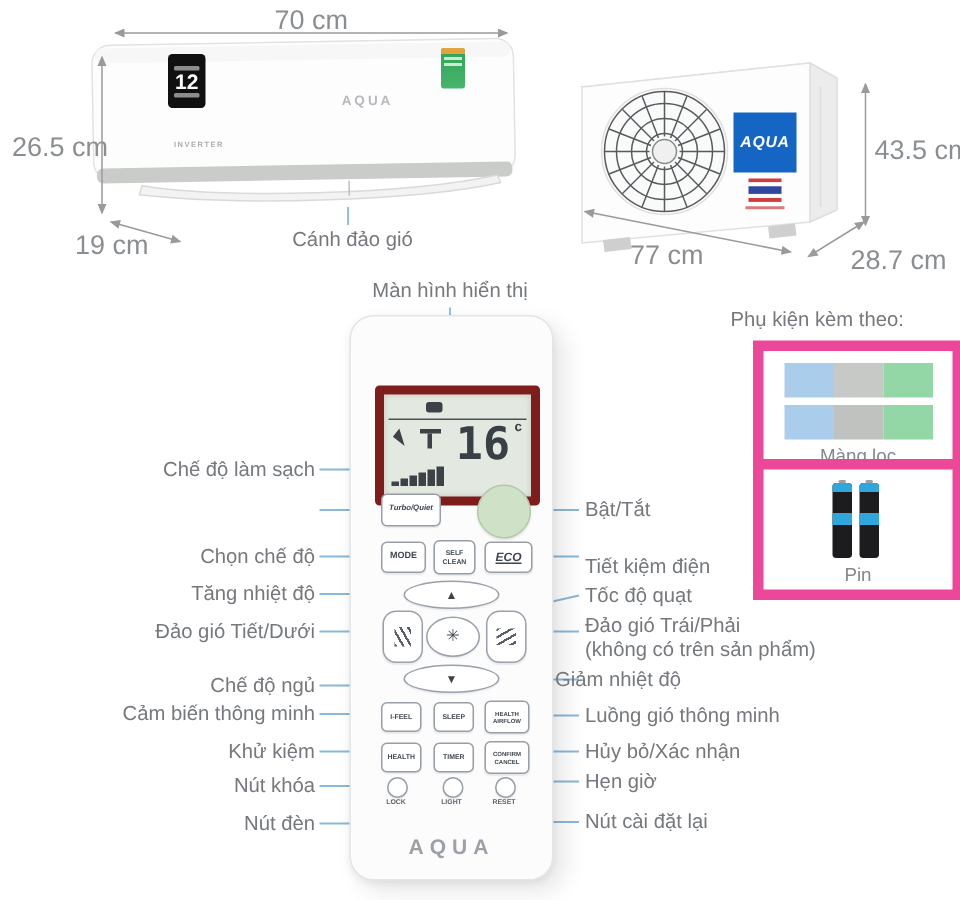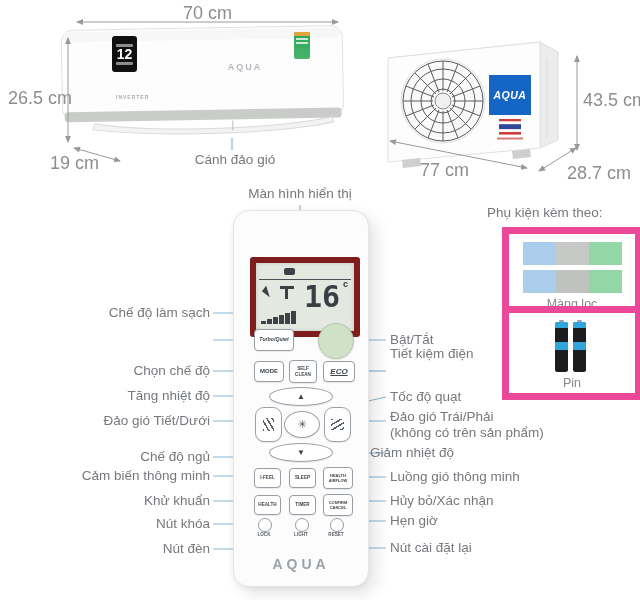--- a/index.html
+++ b/index.html
@@ -180,26 +180,26 @@
   <div class="dim" style="left:420px;top:160px;">77 cm</div>
   <div class="dim" style="left:567px;top:163px;">28.7 cm</div>
 
   <div class="lbl" style="left:230px;top:186px;width:140px;text-align:center;">Màn hình hiển thị</div>
   <div class="lbl right-align" style="right:430px;top:305px;">Chế độ làm sạch</div>
   <div class="lbl right-align" style="right:430px;top:363px;">Chọn chế độ</div>
   <div class="lbl right-align" style="right:430px;top:388px;">Tăng nhiệt độ</div>
   <div class="lbl right-align" style="right:430px;top:413px;">Đảo gió Tiết/Dưới</div>
   <div class="lbl right-align" style="right:430px;top:449px;">Chế độ ngủ</div>
   <div class="lbl right-align" style="right:430px;top:468px;">Cảm biến thông minh</div>
-  <div class="lbl right-align" style="right:430px;top:493px;">Khử khuẩn</div>
+  <div class="lbl right-align" style="right:430px;top:493px;">Khử kiệm</div>
   <div class="lbl right-align" style="right:430px;top:516px;">Nút khóa</div>
   <div class="lbl right-align" style="right:430px;top:541px;padding-left:16px;">Nút đèn</div>
 
   <div class="lbl" style="left:390px;top:332px;">Bật/Tắt</div>
-  <div class="lbl" style="left:390px;top:346px;">Tiết kiệm điện</div>
+  <div class="lbl" style="left:390px;top:370px;">Tiết kiệm điện</div>
   <div class="lbl" style="left:390px;top:389px;">Tốc độ quạt</div>
   <div class="lbl" style="left:390px;top:409px;">Đảo gió Trái/Phải</div>
   <div class="lbl" style="left:390px;top:425px;">(không có trên sản phẩm)</div>
   <div class="lbl" style="left:370px;top:445px;">Giảm nhiệt độ</div>
   <div class="lbl" style="left:390px;top:469px;">Luồng gió thông minh</div>
   <div class="lbl" style="left:390px;top:493px;">Hủy bỏ/Xác nhận</div>
   <div class="lbl" style="left:390px;top:513px;">Hẹn giờ</div>
   <div class="lbl" style="left:390px;top:540px;">Nút cài đặt lại</div>
 
   <div class="remote">

